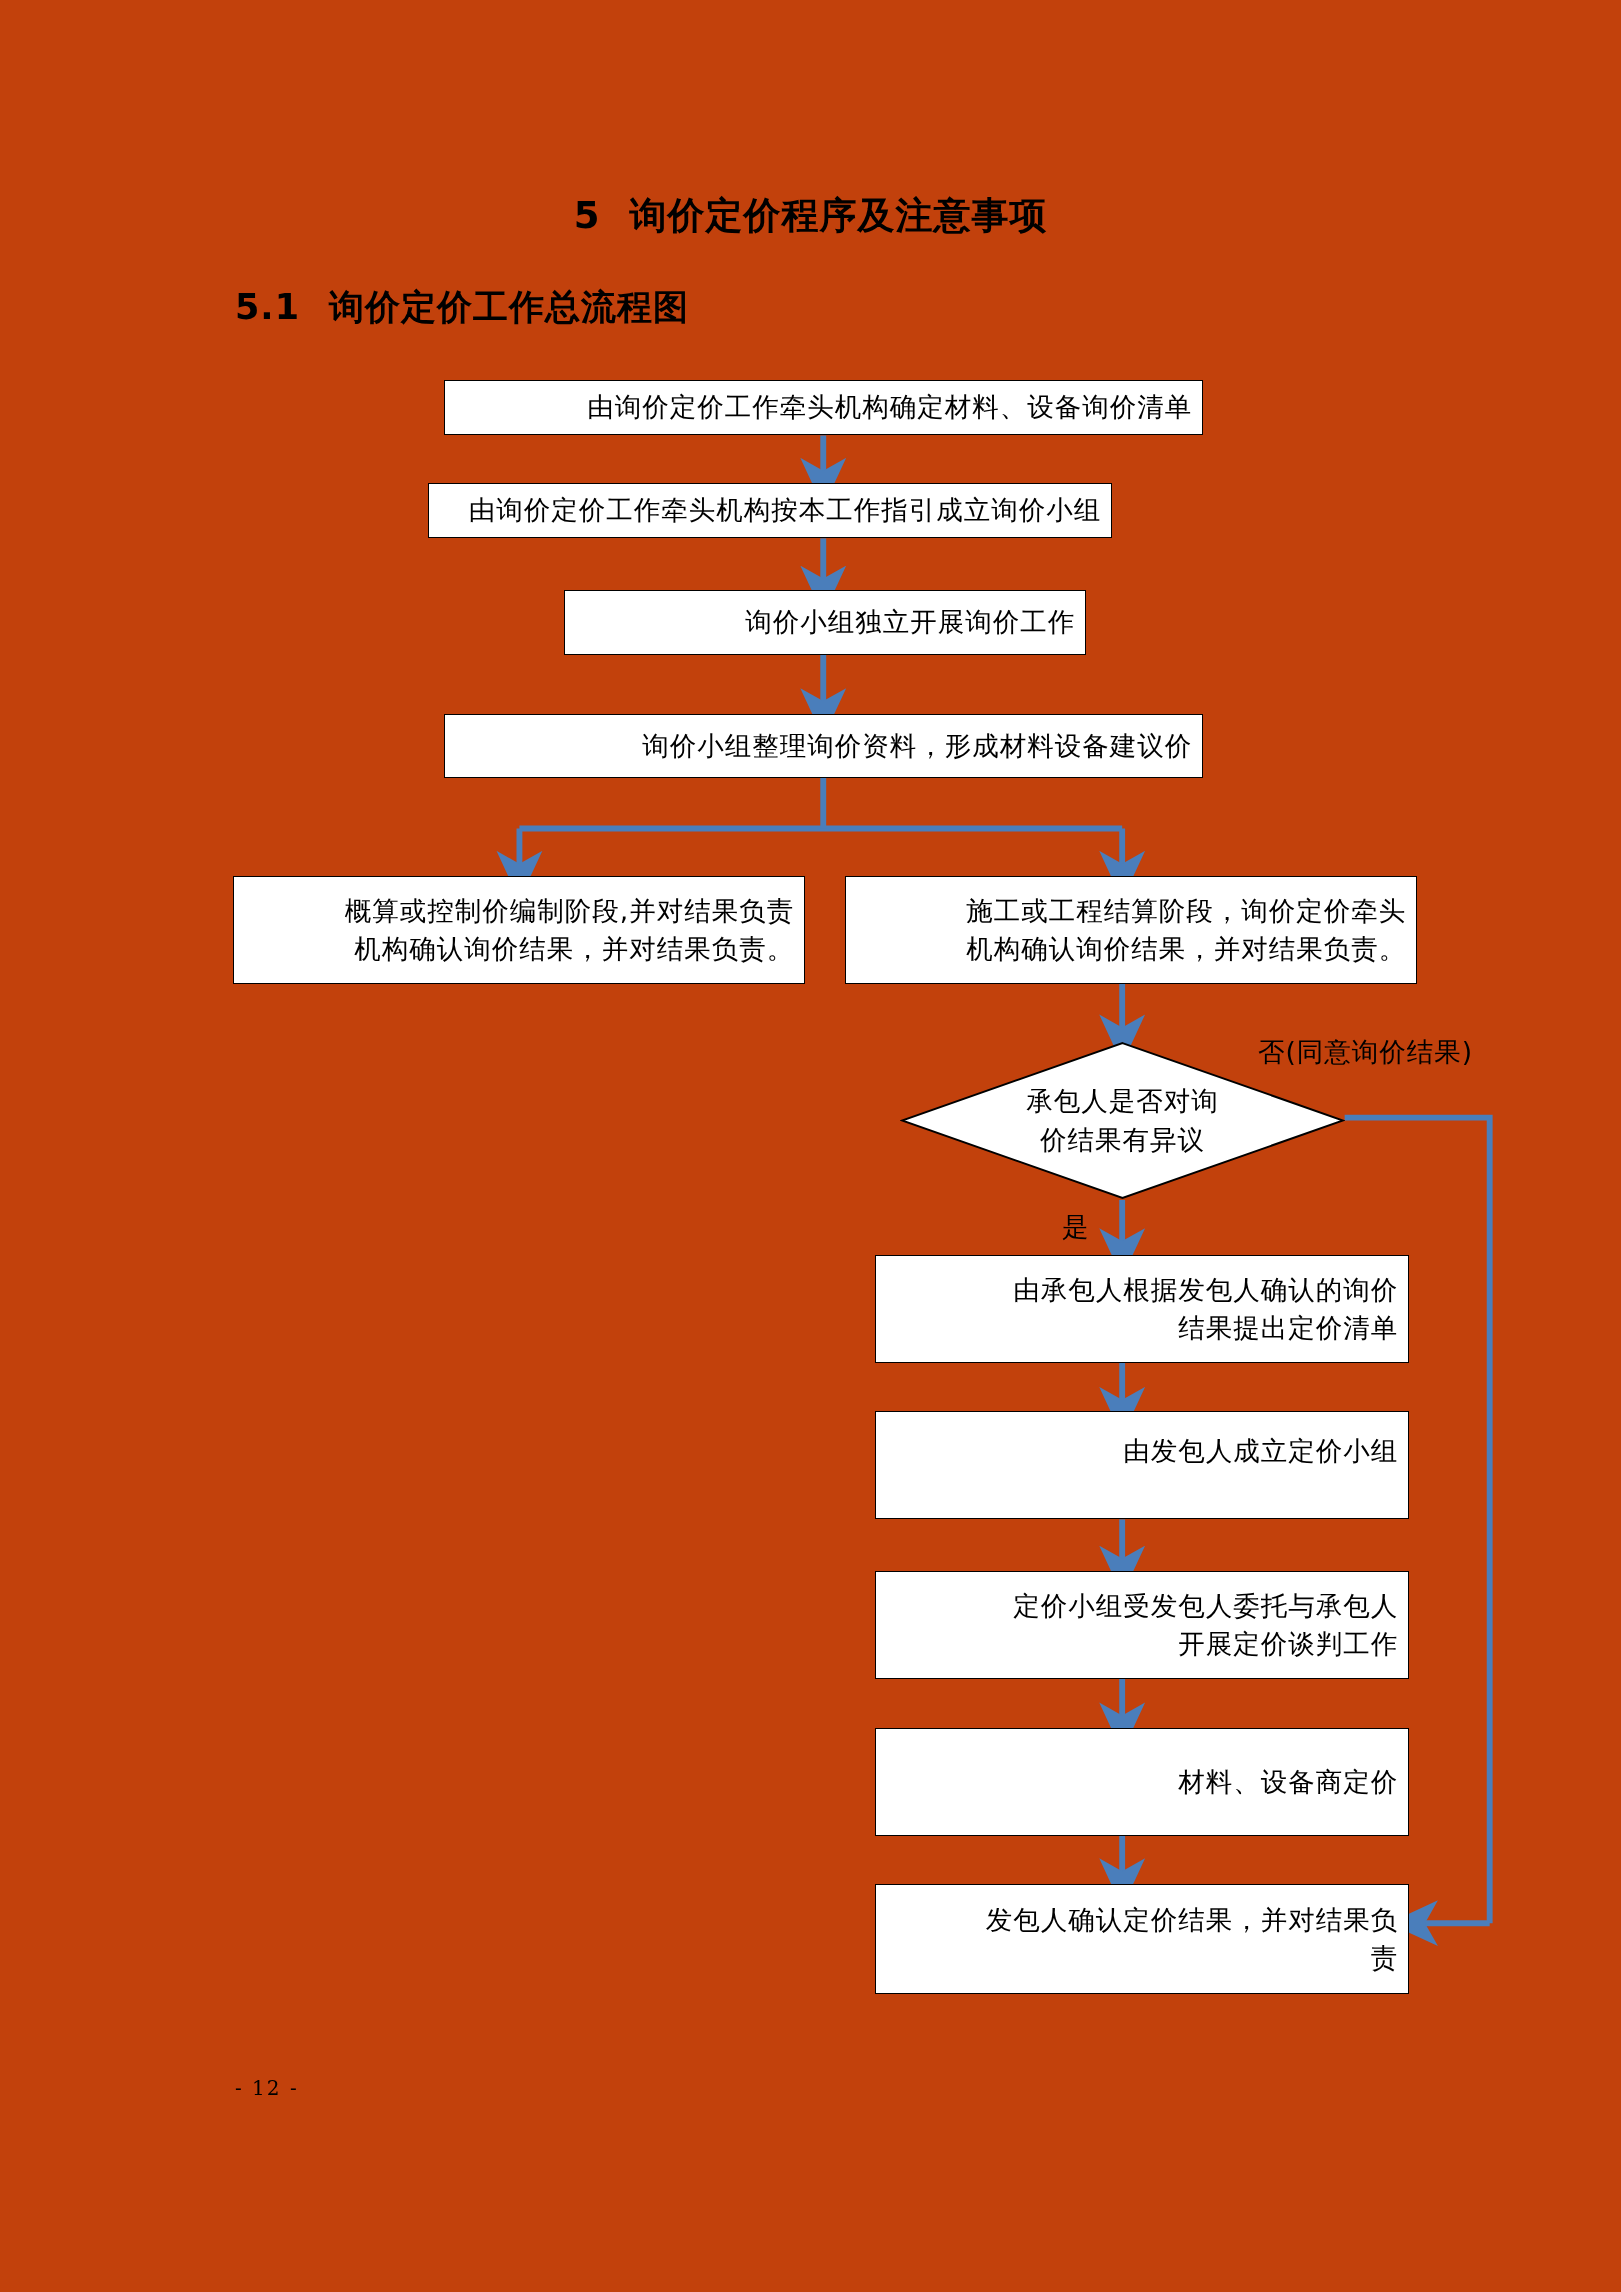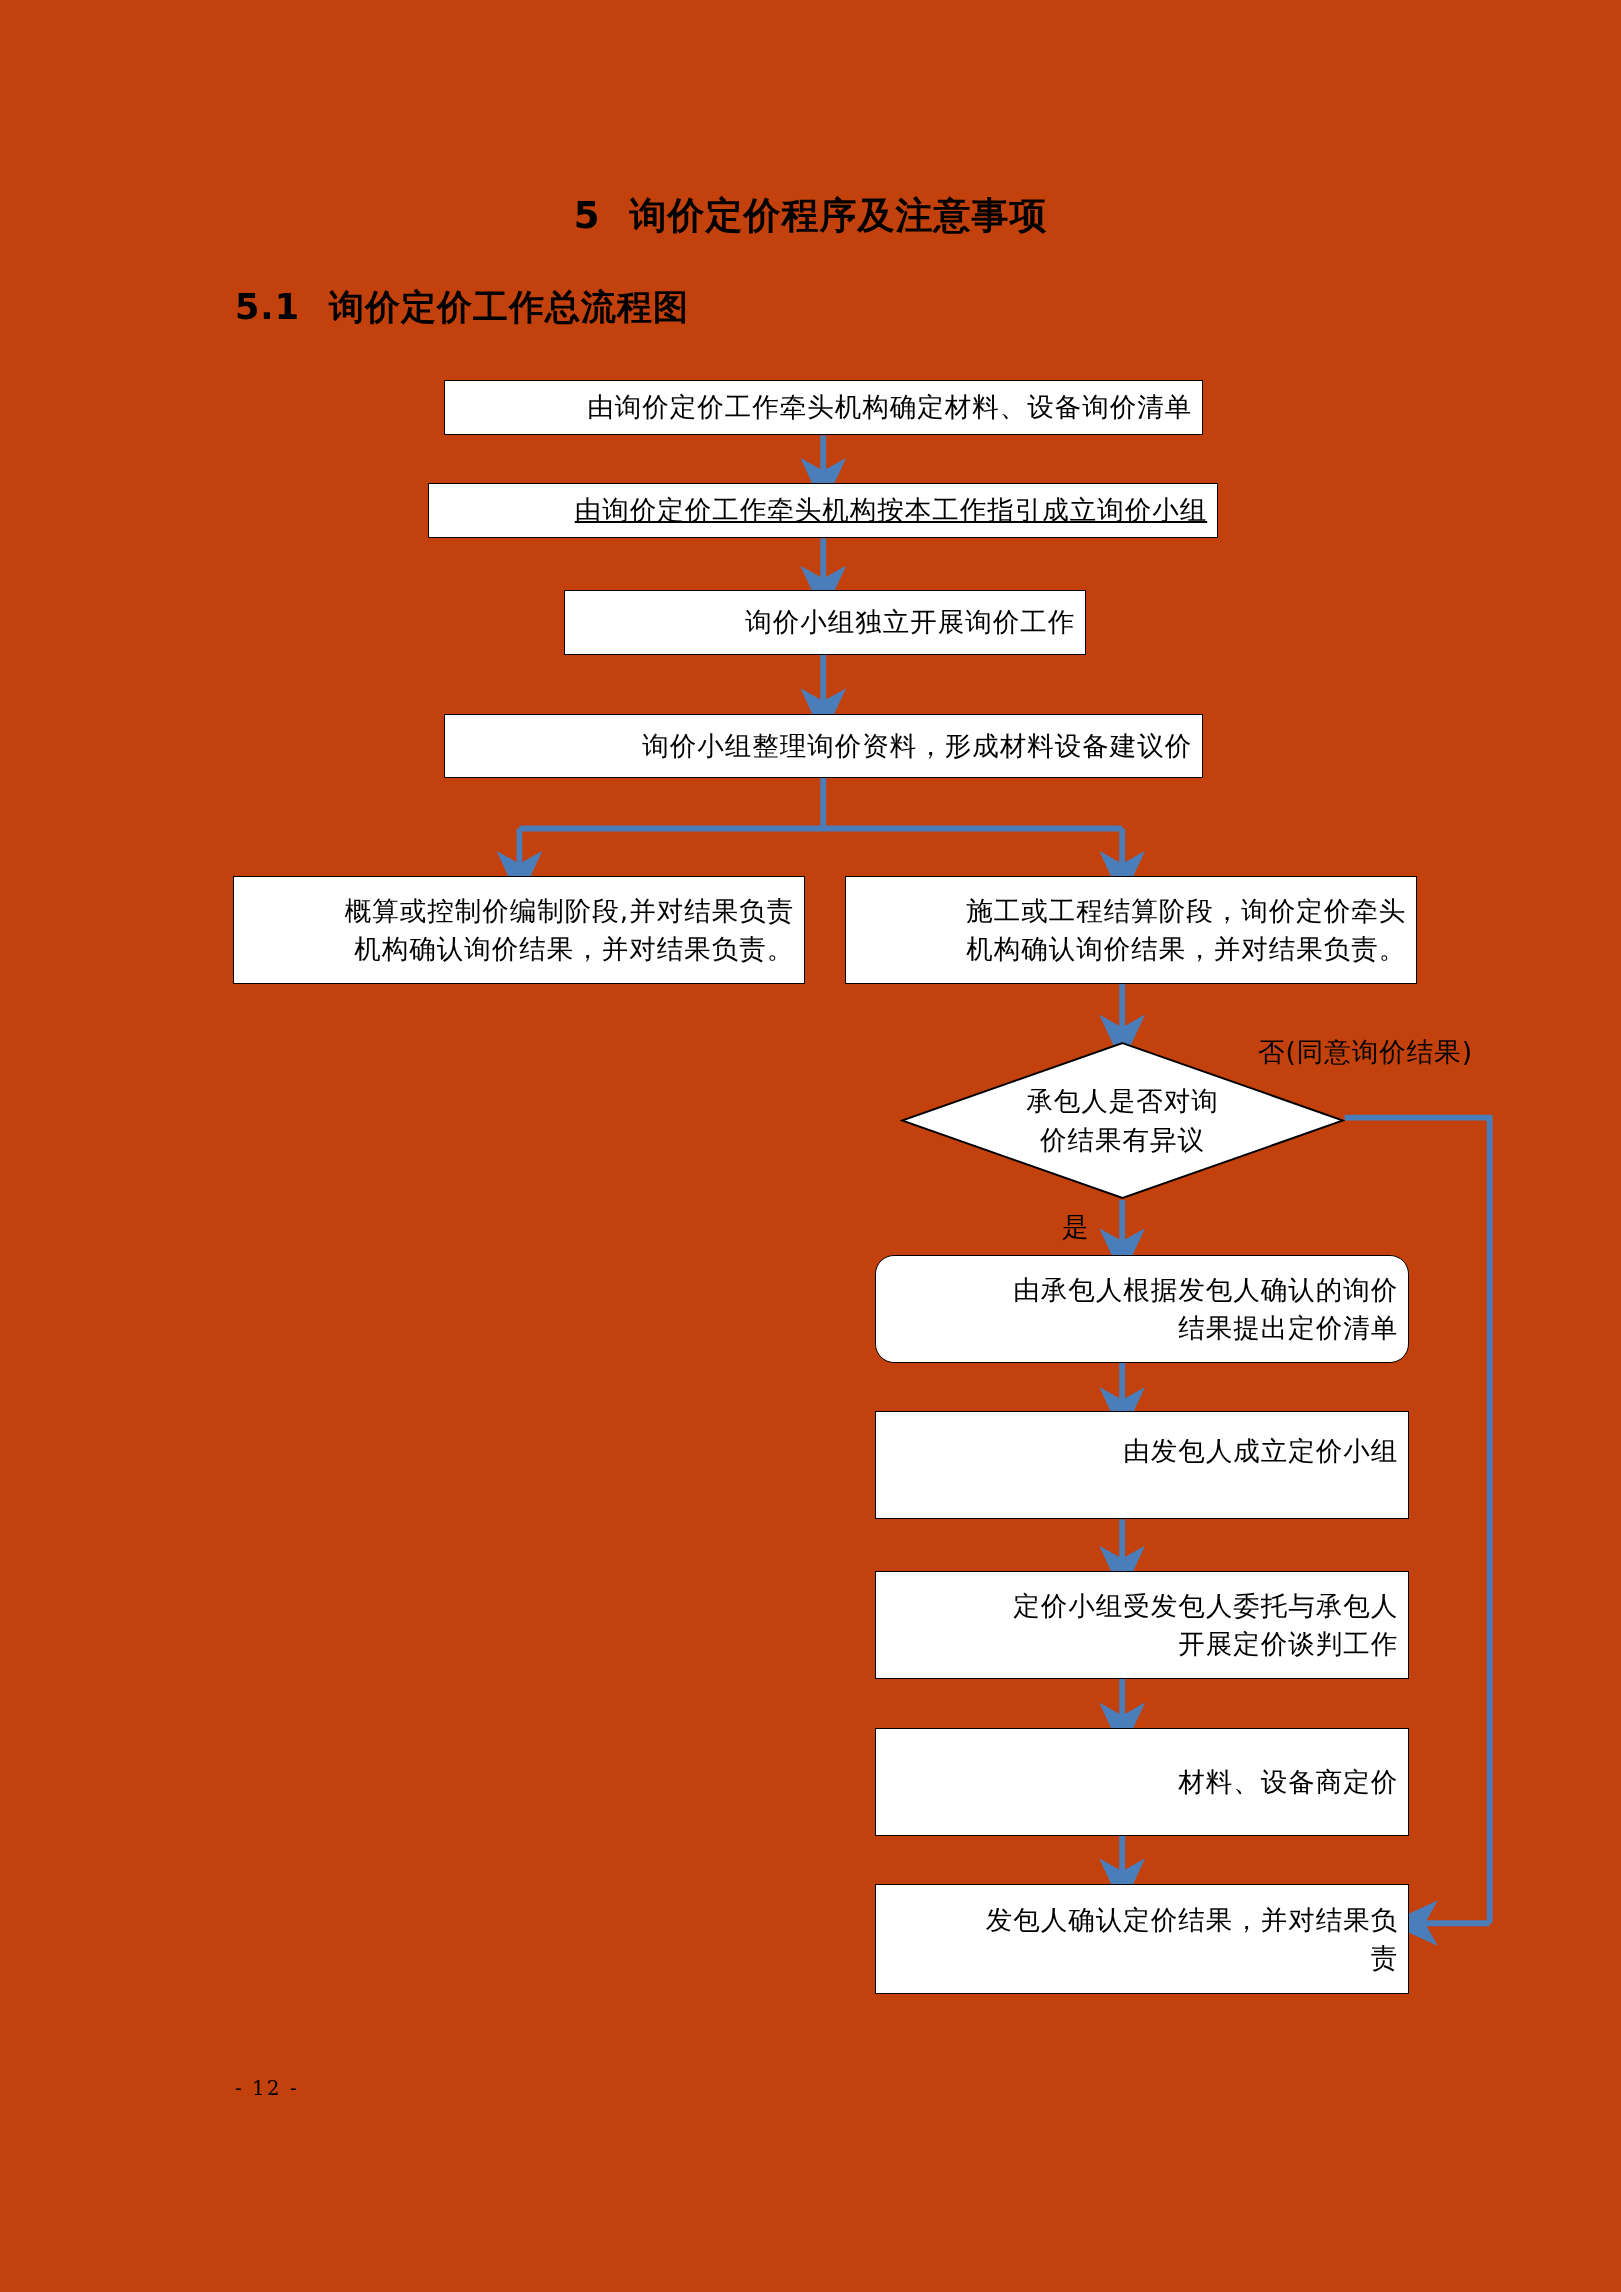--- a/index.html
+++ b/index.html
@@ -166,21 +166,21 @@
 
       <line x1="1145" y1="1872" x2="1145" y2="1921" stroke="#4A7EBB" stroke-width="6" marker-end="url(#arrowhead)"></line>
 
       <path d="M 875 1003 L 875 1962" stroke="#4A7EBB" stroke-width="5" fill="none" opacity="0"></path>
     </svg>
 
     <div class="node" style="left:444px; top:380px; width:759px; height:55px;">
       <div class="node-inner">由询价定价工作牵头机构确定材料、设备询价清单</div>
     </div>
 
-    <div class="node" style="left:428px; top:483px; width:790px; height:55px;text-decoration:underline;">
+    <div class="node" style="left:428px; top:483px; width:684px; height:55px;">
       <div class="node-inner">由询价定价工作牵头机构按本工作指引成立询价小组</div>
     </div>
 
     <div class="node" style="left:564px; top:590px; width:522px; height:65px;">
       <div class="node-inner">询价小组独立开展询价工作</div>
     </div>
 
     <div class="node" style="left:444px; top:714px; width:759px; height:64px;">
       <div class="node-inner">询价小组整理询价资料，形成材料设备建议价</div>
     </div>
@@ -208,21 +208,21 @@
           <div>承包人是否对询</div>
           <div>价结果有异议</div>
         </div>
       </div>
     </div>
 
     <div class="edge-label" style="left:1258px; top:1034px;">否(同意询价结果)</div>
 
     <div class="edge-label" style="left:1062px; top:1209px;">是</div>
 
-    <div class="node" style="left:875px; top:1255px; width:534px; height:108px;border-radius:19px;">
+    <div class="node" style="left:875px; top:1255px; width:534px; height:108px;">
       <div class="node-inner">
         <div>由承包人根据发包人确认的询价</div>
         <div>结果提出定价清单</div>
       </div>
     </div>
 
     <div class="node" style="left:875px; top:1411px; width:534px; height:108px; align-items:flex-start;">
       <div class="node-inner" style="margin-top:15.7px;">由发包人成立定价小组</div>
     </div>
 

